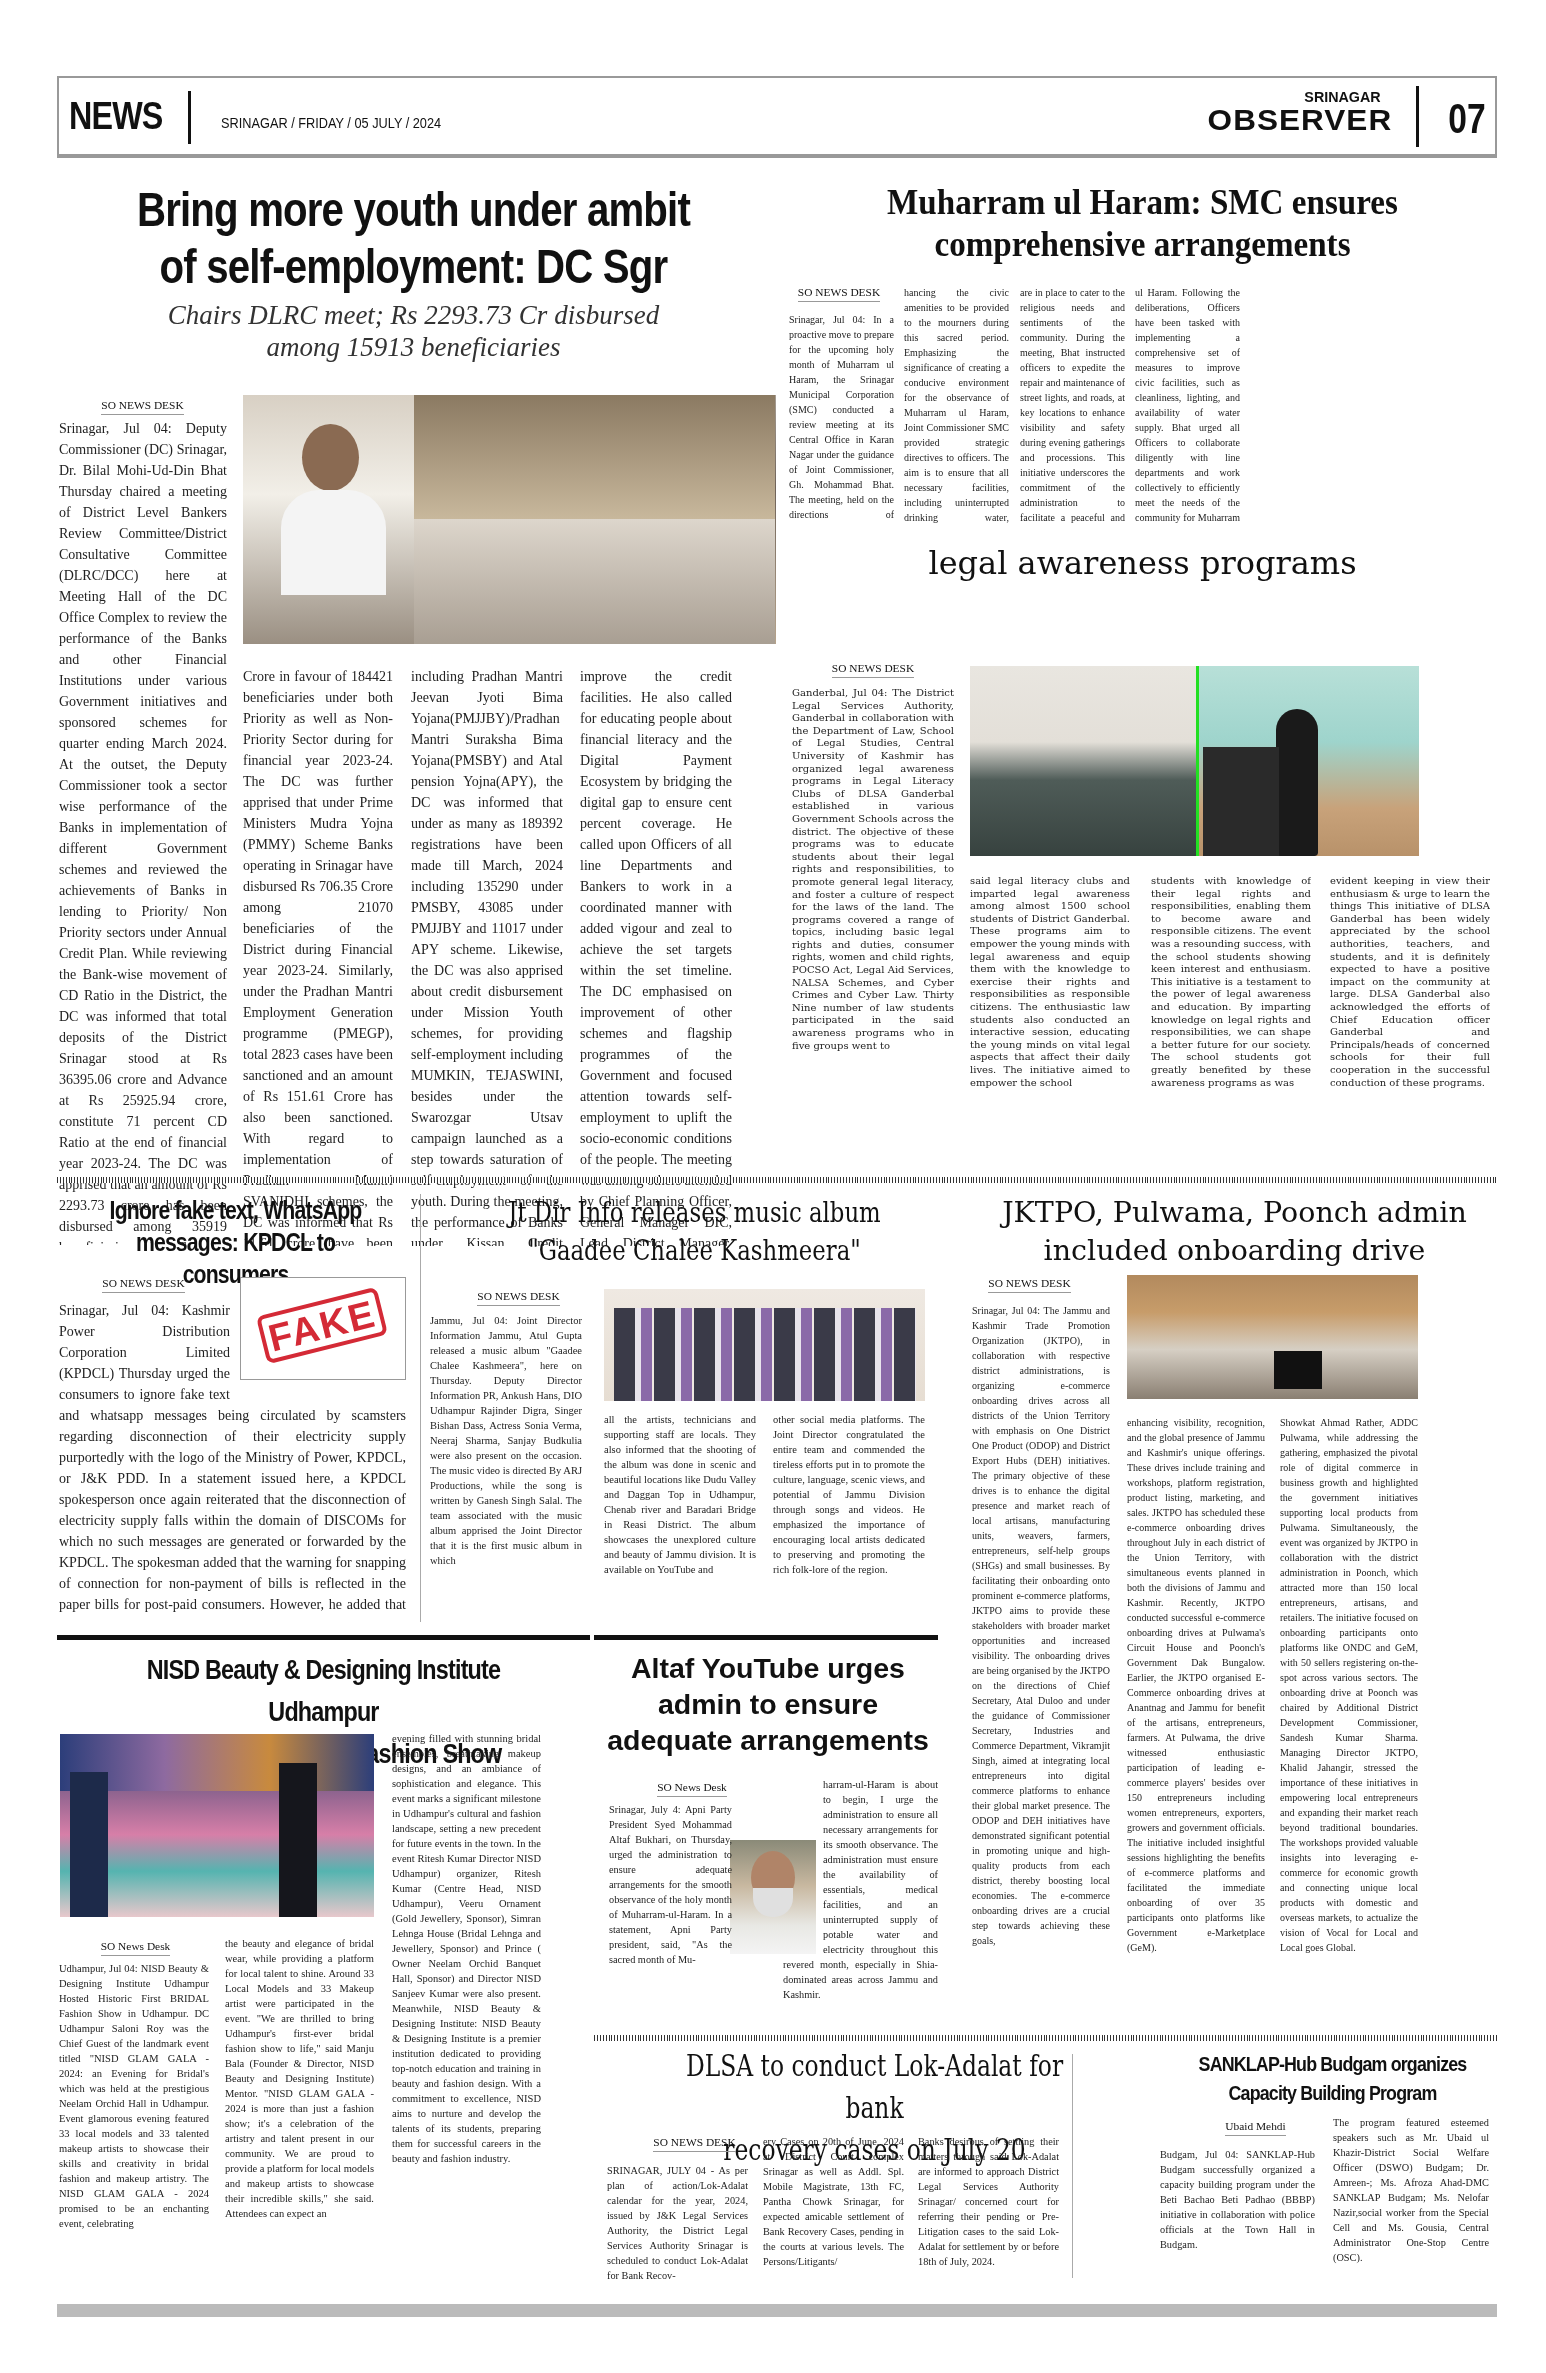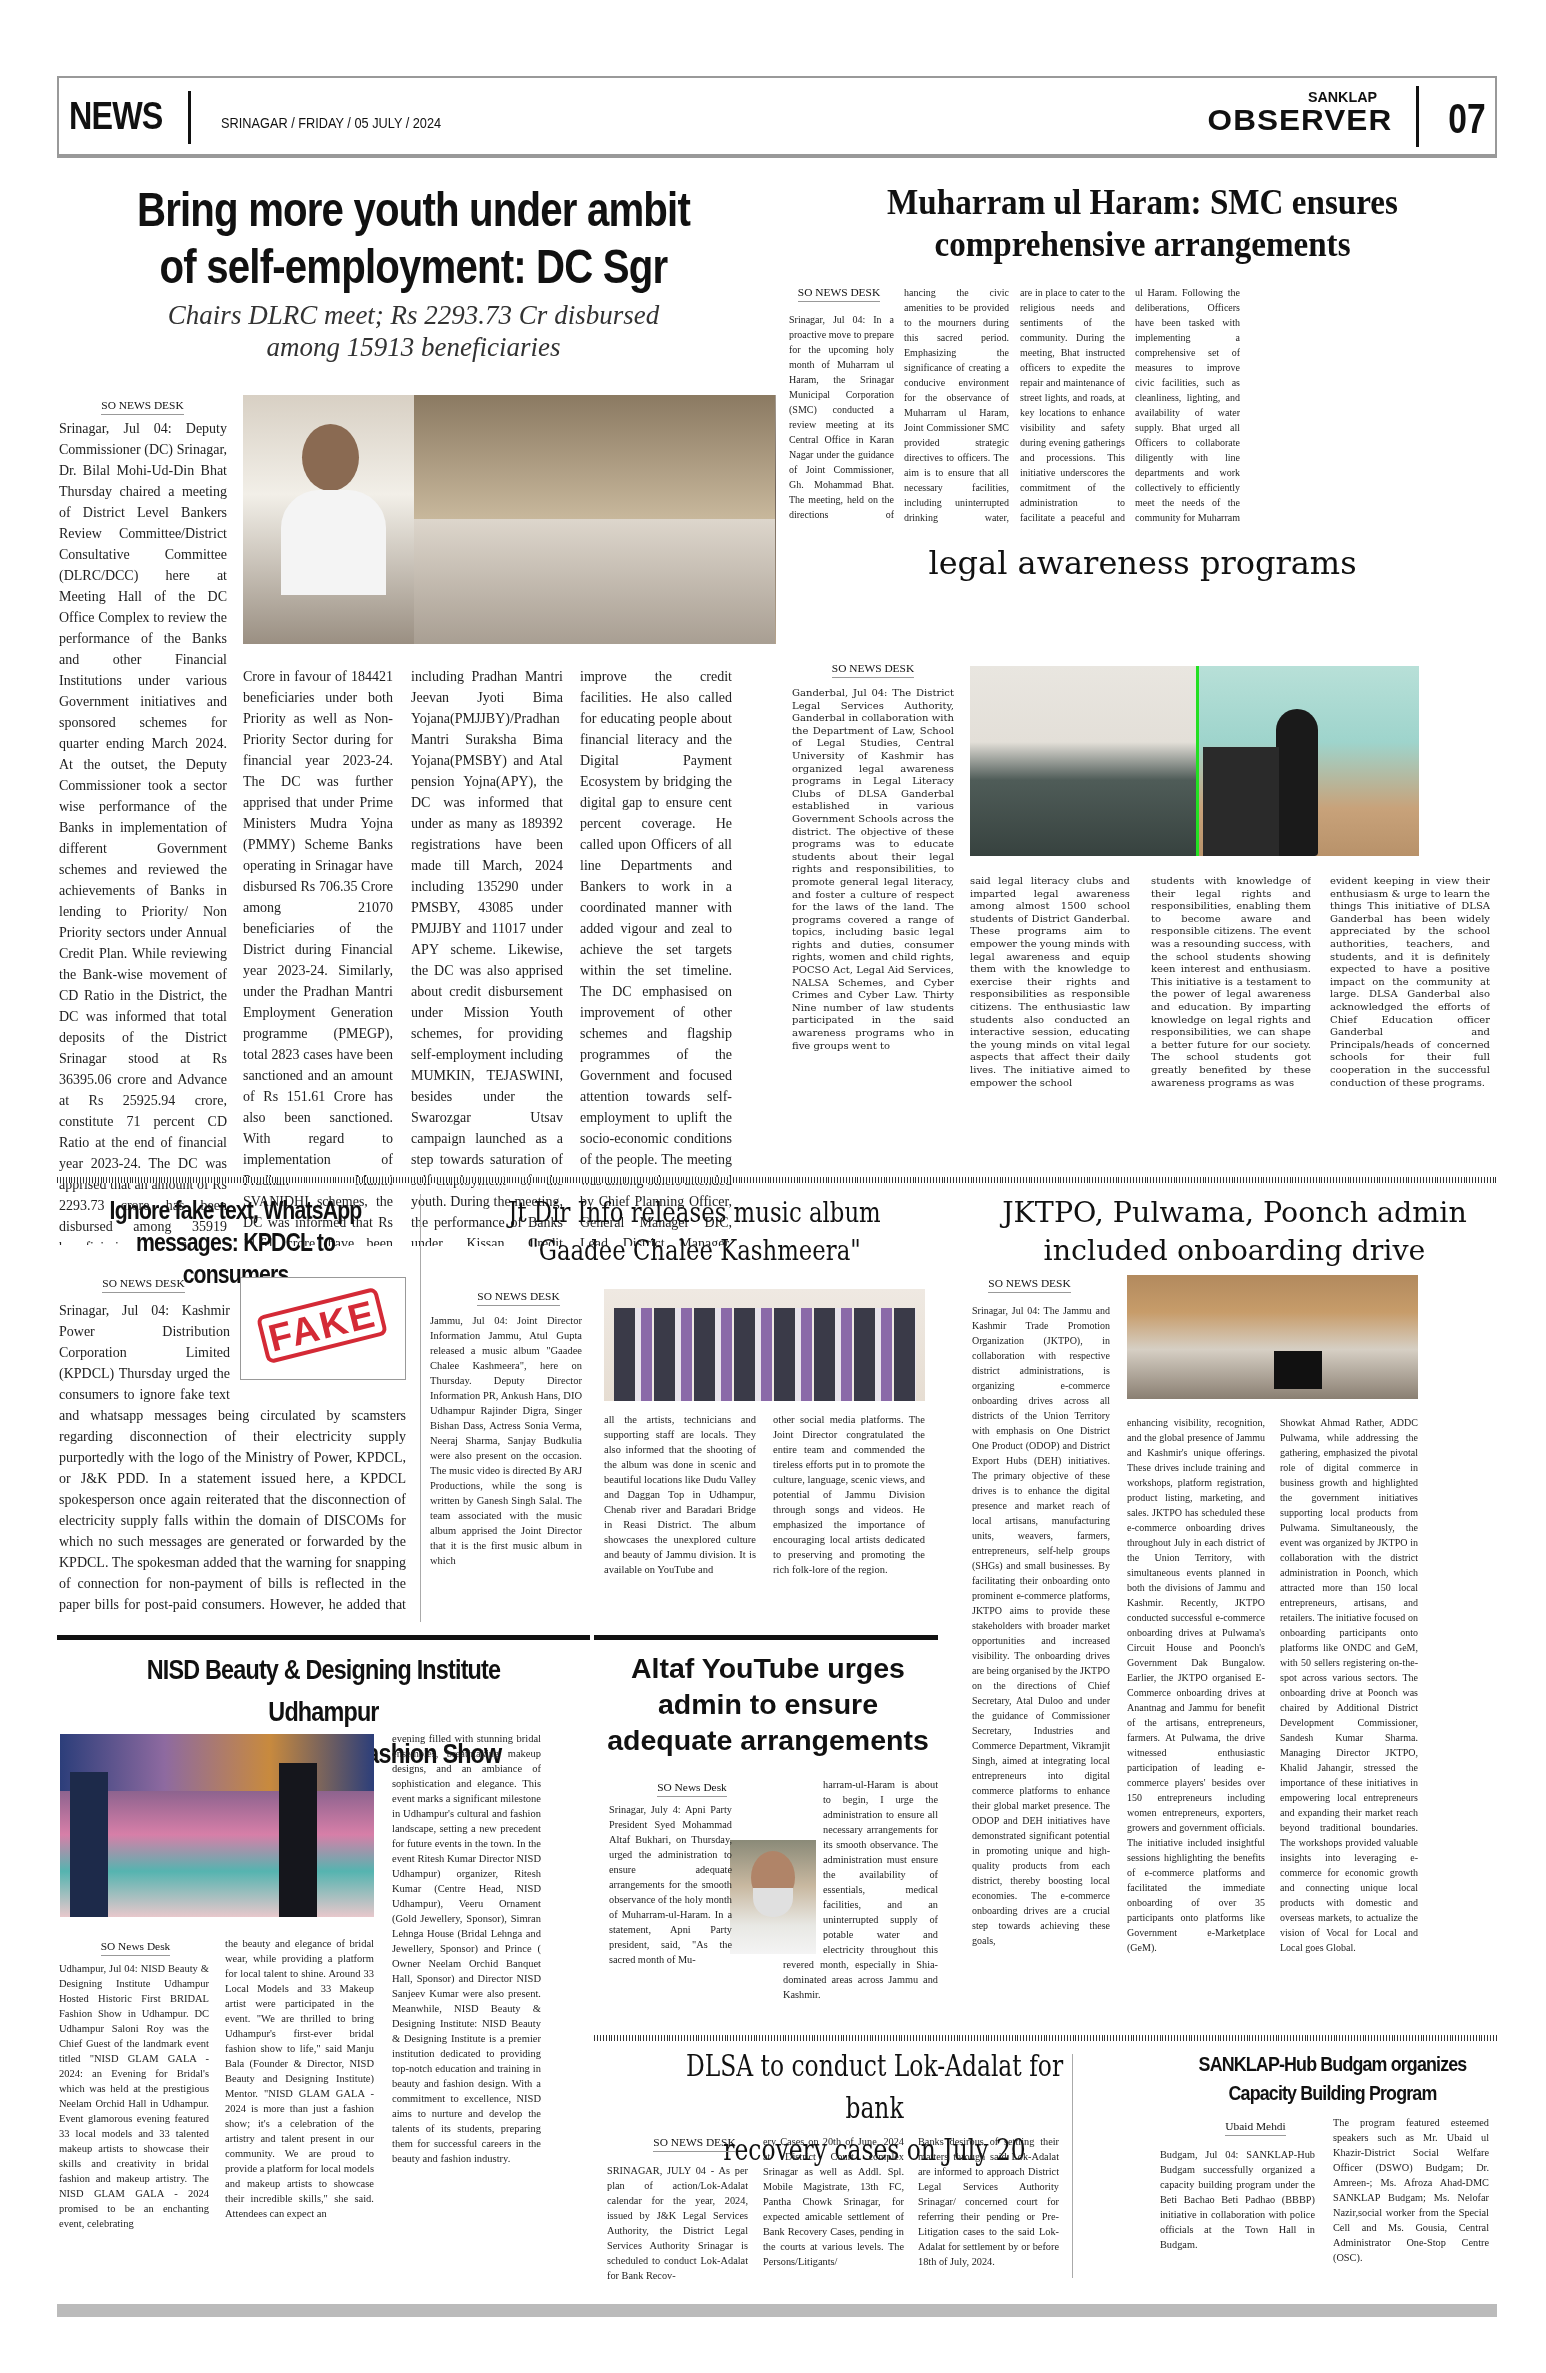--- a/index.html
+++ b/index.html
@@ -24,21 +24,21 @@
 .hrule-thick{height:4.8px;background:#111}
 .greybar{height:13.3px;background:#bbb}
 </style>
 </head>
 <body>
 
 <div class="abs masthead">
   <div class="abs mh-news">NEWS</div>
   <div class="abs mh-bar" style="left:129px;top:13.3px;height:53px"></div>
   <div class="abs mh-date">SRINAGAR / FRIDAY / 05 JULY / 2024</div>
-  <div class="abs mh-srinagar">SANKLAP</div>
+  <div class="abs mh-srinagar">SRINAGAR</div>
   <div class="abs mh-observer">OBSERVER</div>
   <div class="abs mh-bar" style="right:76px;top:7.6px;height:61px"></div>
   <div class="abs mh-page">07</div>
 </div>
 
 <div class="abs" style="left:57px;top:181px;width:713px">
   <div class="hl-sans" style="font-size:49px;line-height:57px;transform:scaleX(.82);transform-origin:center">Bring more youth under ambit</div>
   <div class="hl-sans" style="font-size:49px;line-height:57px;transform:scaleX(.82);transform-origin:center">of self-employment: DC Sgr</div>
   <div class="subhl" style="font-size:27px;line-height:32px;margin-top:3.8px">Chairs DLRC meet; Rs 2293.73 Cr disbursed</div>
   <div class="subhl" style="font-size:27px;line-height:32px">among 15913 beneficiaries</div>

